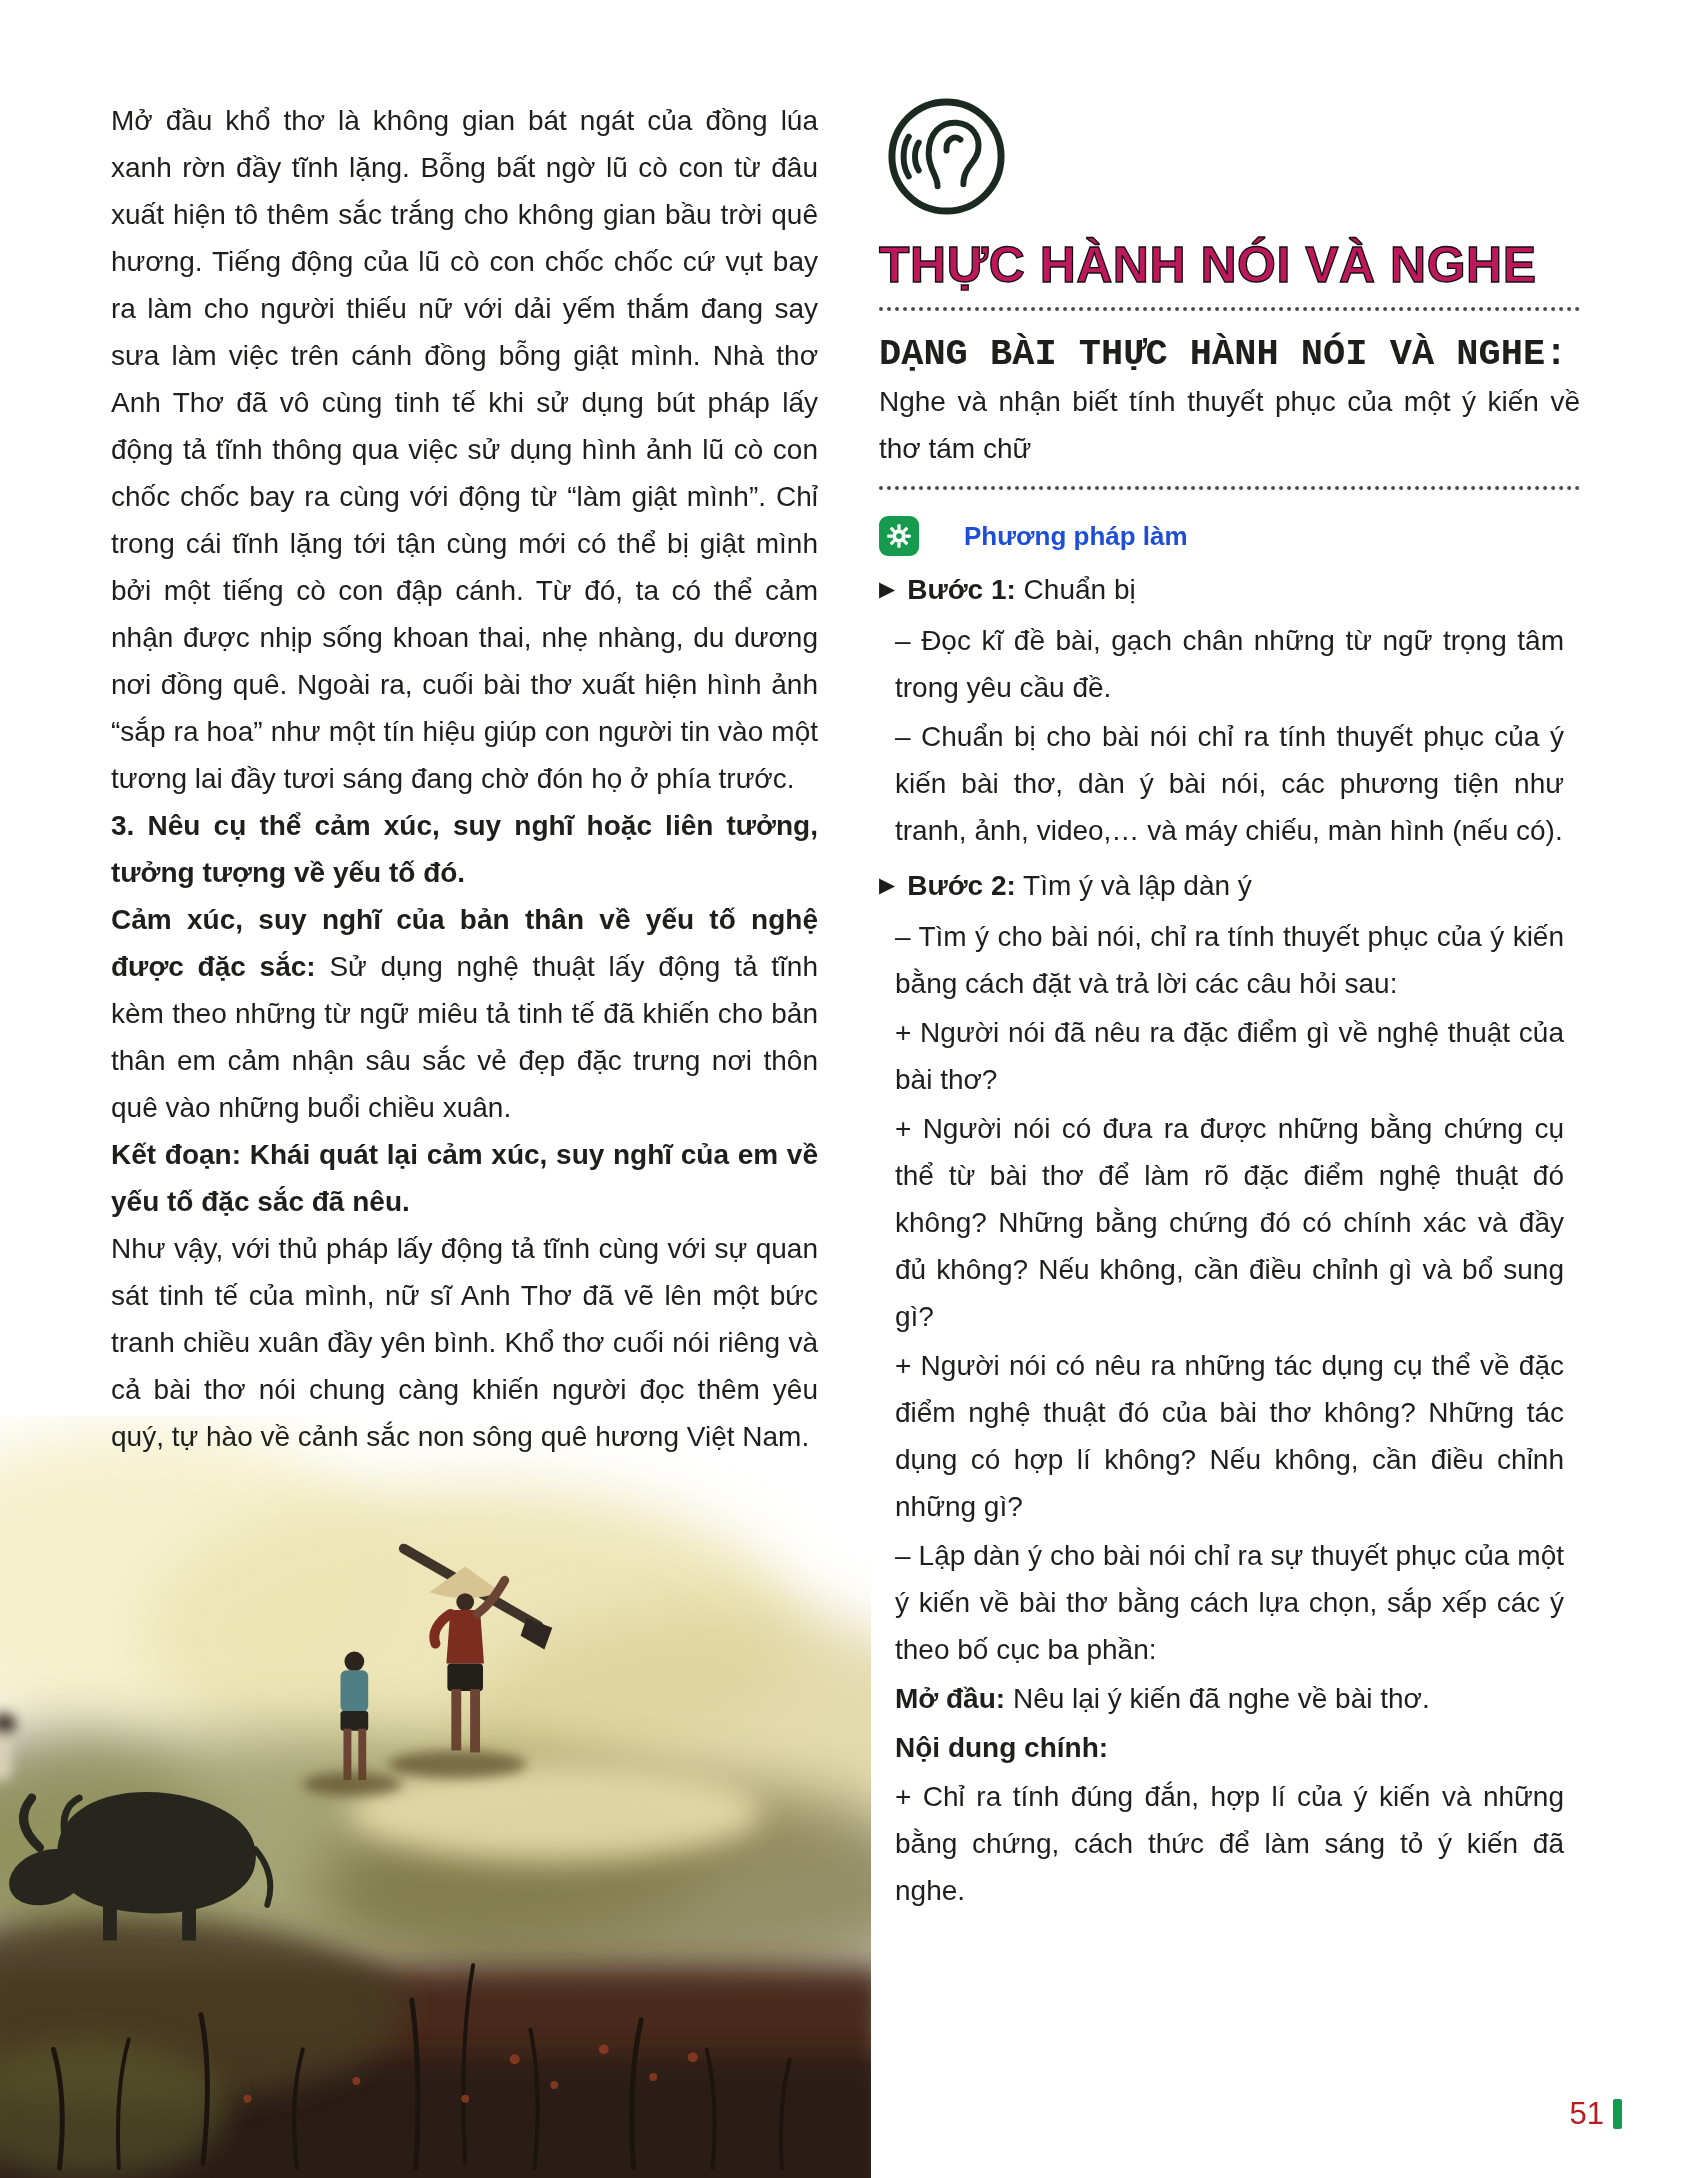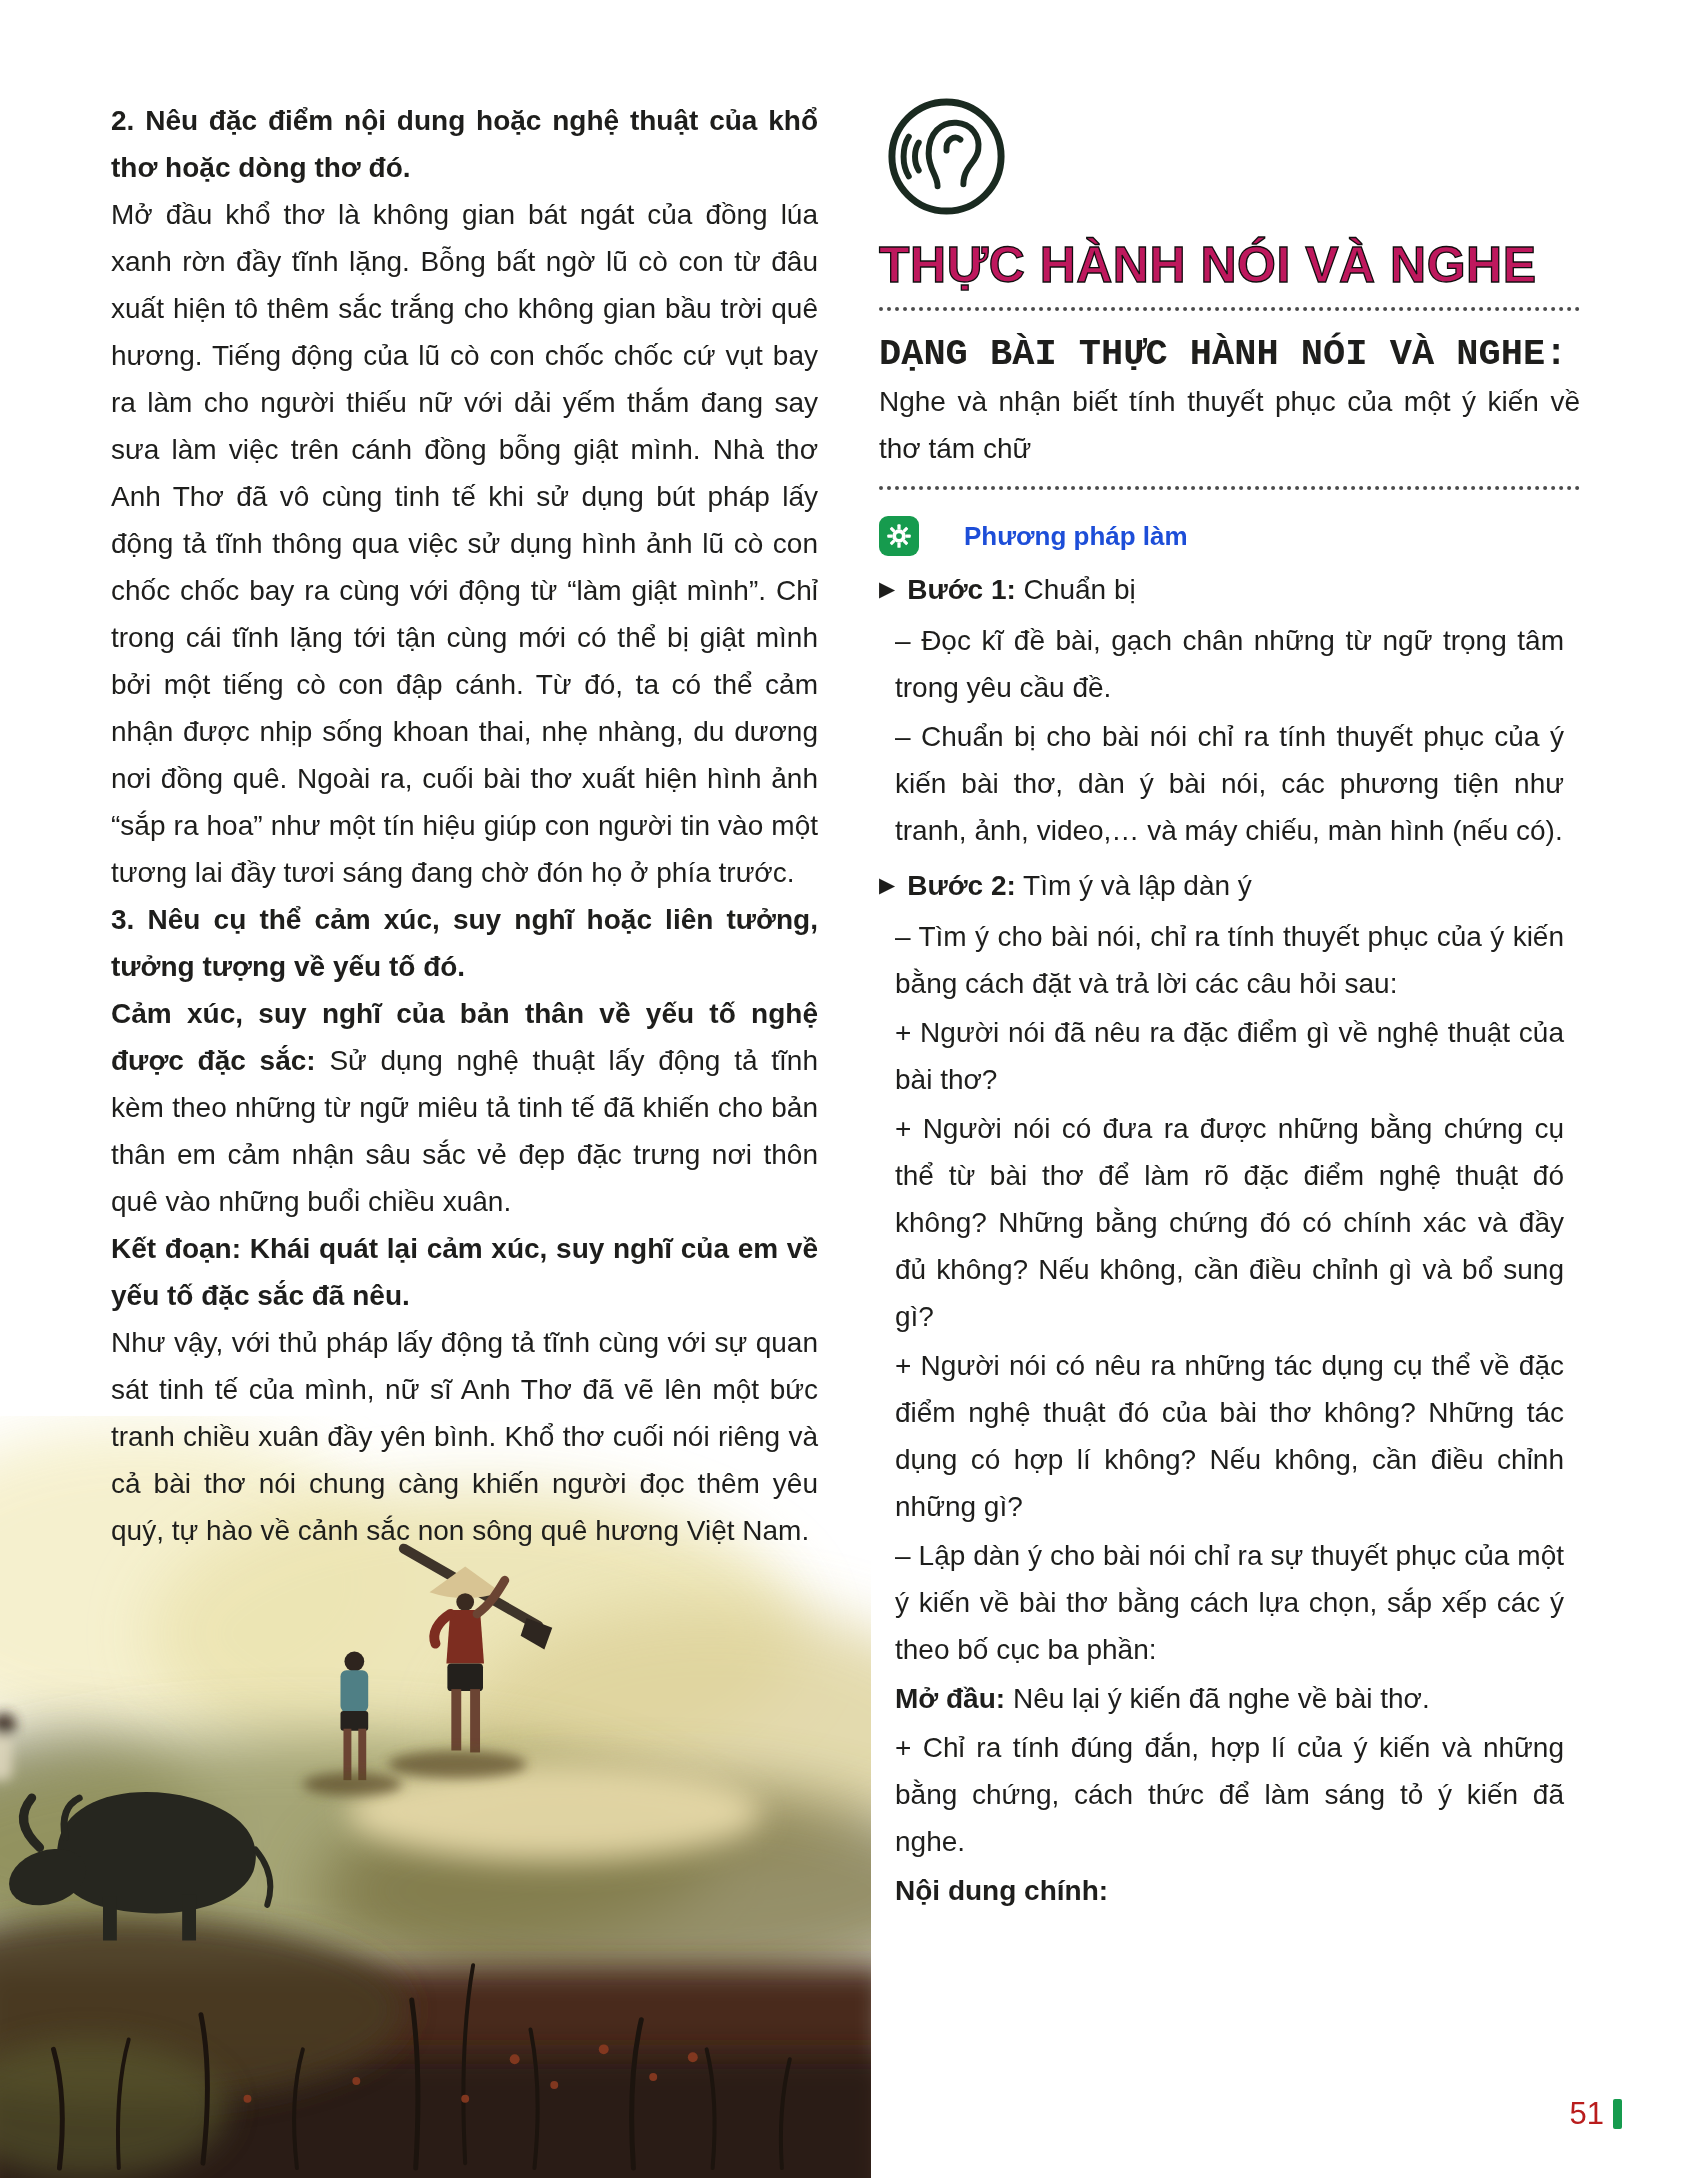--- a/index.html
+++ b/index.html
@@ -131,21 +131,20 @@
     <circle cx="610" cy="640" r="5"></circle>
       <circle cx="660" cy="668" r="4"></circle>
     <circle cx="700" cy="648" r="5"></circle>
       <circle cx="470" cy="690" r="4"></circle>
     <circle cx="360" cy="672" r="4"></circle>
       <circle cx="250" cy="690" r="4"></circle>
   </g>
 </svg>
 
 <div class="col left-col">
-  <p class="body-text bold">2. Nêu đặc điểm nội dung hoặc nghệ thuật của khổ thơ hoặc dòng thơ đó.</p>
   <p class="body-text">Mở đầu khổ thơ là không gian bát ngát của đồng lúa xanh rờn đầy tĩnh lặng. Bỗng bất ngờ lũ cò con từ đâu xuất hiện tô thêm sắc trắng cho không gian bầu trời quê hương. Tiếng động của lũ cò con chốc chốc cứ vụt bay ra làm cho người thiếu nữ với dải yếm thắm đang say sưa làm việc trên cánh đồng bỗng giật mình. Nhà thơ Anh Thơ đã vô cùng tinh tế khi sử dụng bút pháp lấy động tả tĩnh thông qua việc sử dụng hình ảnh lũ cò con chốc chốc bay ra cùng với động từ “làm giật mình”. Chỉ trong cái tĩnh lặng tới tận cùng mới có thể bị giật mình bởi một tiếng cò con đập cánh. Từ đó, ta có thể cảm nhận được nhịp sống khoan thai, nhẹ nhàng, du dương nơi đồng quê. Ngoài ra, cuối bài thơ xuất hiện hình ảnh “sắp ra hoa” như một tín hiệu giúp con người tin vào một tương lai đầy tươi sáng đang chờ đón họ ở phía trước.</p>
   <p class="body-text bold">3. Nêu cụ thể cảm xúc, suy nghĩ hoặc liên tưởng, tưởng tượng về yếu tố đó.</p>
   <p class="body-text"><span class="bold">Cảm xúc, suy nghĩ của bản thân về yếu tố nghệ được đặc sắc:</span><span> Sử dụng nghệ thuật lấy động tả tĩnh kèm theo những từ ngữ miêu tả tinh tế đã khiến cho bản thân em cảm nhận sâu sắc vẻ đẹp đặc trưng nơi thôn quê vào những buổi chiều xuân.</span></p>
   <p class="body-text bold">Kết đoạn: Khái quát lại cảm xúc, suy nghĩ của em về yếu tố đặc sắc đã nêu.</p>
   <p class="body-text">Như vậy, với thủ pháp lấy động tả tĩnh cùng với sự quan sát tinh tế của mình, nữ sĩ Anh Thơ đã vẽ lên một bức tranh chiều xuân đầy yên bình. Khổ thơ cuối nói riêng và cả bài thơ nói chung càng khiến người đọc thêm yêu quý, tự hào về cảnh sắc non sông quê hương Việt Nam.</p>
 </div>
 
 <div class="col right-col">
 
   <div class="ear-wrap">
@@ -194,21 +193,21 @@
   <p class="body-text item">– Chuẩn bị cho bài nói chỉ ra tính thuyết phục của ý kiến bài thơ, dàn ý bài nói, các phương tiện như tranh, ảnh, video,… và máy chiếu, màn hình (nếu có).</p>
 
   <p class="body-text step-head"><span class="step-arrow">▶</span><span class="bold">Bước 2:</span><span> Tìm ý và lập dàn ý</span></p>
   <p class="body-text item">– Tìm ý cho bài nói, chỉ ra tính thuyết phục của ý kiến bằng cách đặt và trả lời các câu hỏi sau:</p>
   <p class="body-text item">+ Người nói đã nêu ra đặc điểm gì về nghệ thuật của bài thơ?</p>
   <p class="body-text item">+ Người nói có đưa ra được những bằng chứng cụ thể từ bài thơ để làm rõ đặc điểm nghệ thuật đó không? Những bằng chứng đó có chính xác và đầy đủ không? Nếu không, cần điều chỉnh gì và bổ sung gì?</p>
   <p class="body-text item">+ Người nói có nêu ra những tác dụng cụ thể về đặc điểm nghệ thuật đó của bài thơ không? Những tác dụng có hợp lí không? Nếu không, cần điều chỉnh những gì?</p>
   <p class="body-text item">– Lập dàn ý cho bài nói chỉ ra sự thuyết phục của một ý kiến về bài thơ bằng cách lựa chọn, sắp xếp các ý theo bố cục ba phần:</p>
 
   <p class="body-text item"><span class="bold">Mở đầu:</span><span> Nêu lại ý kiến đã nghe về bài thơ.</span></p>
+  <p class="body-text item bold">Nội dung chính:</p>
   <p class="body-text item">+ Chỉ ra tính đúng đắn, hợp lí của ý kiến và những bằng chứng, cách thức để làm sáng tỏ ý kiến đã nghe.</p>
-  <p class="body-text item bold">Nội dung chính:</p>
 </div>
 
 <div class="pagenum">
   <span class="num">51</span>
   <span class="bar"></span>
 </div>
 
 
 </body></html>

